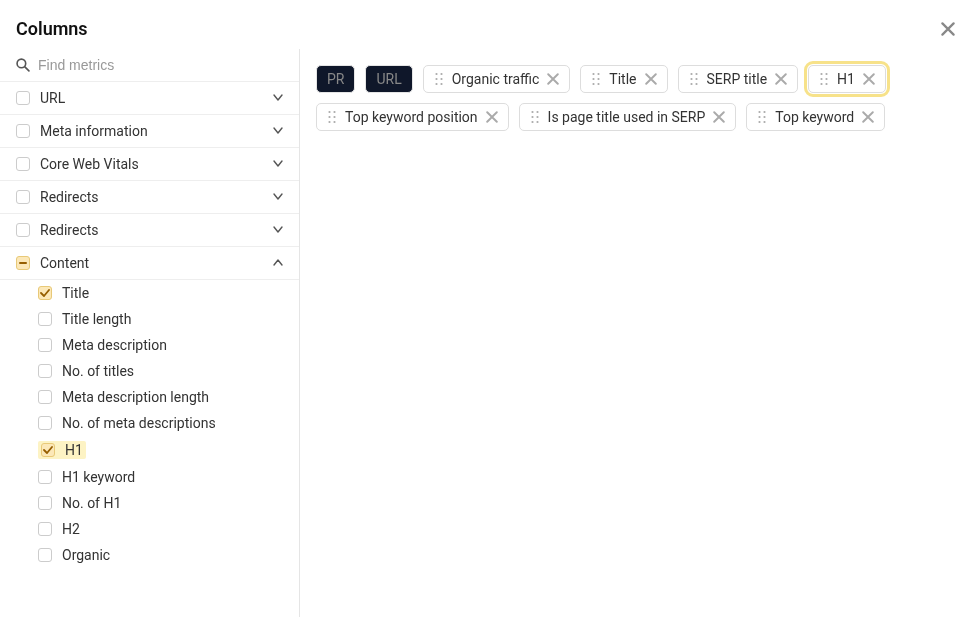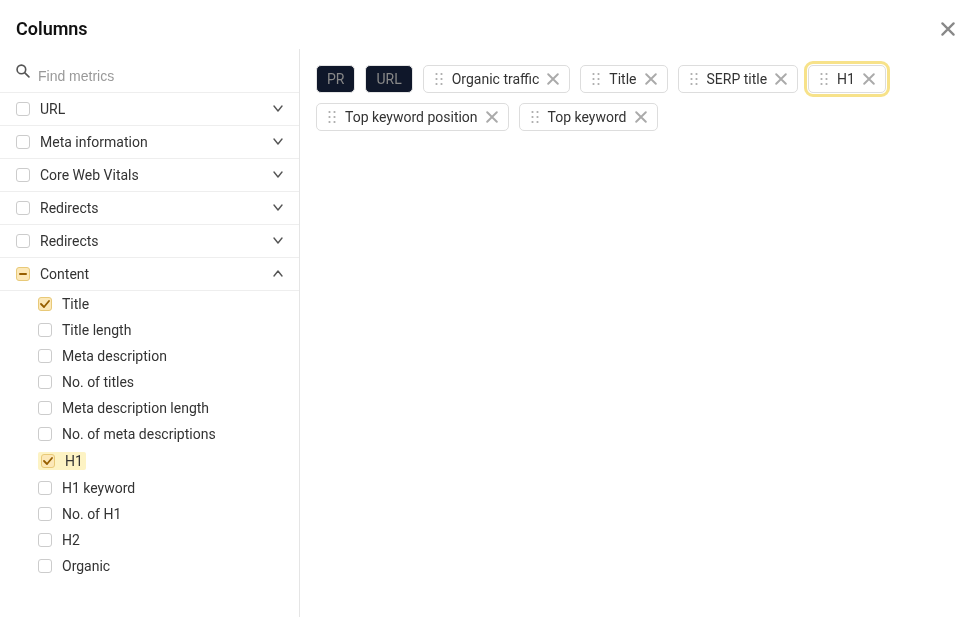--- a/index.html
+++ b/index.html
@@ -60,21 +60,20 @@
 }
 .search-row .mag {
   width: 14px; height: 14px; color: #555;
 }
 .search-input {
   border: none;
   outline: none;
   font-size: 14px;
   flex: 1;
   color: #be185d;
-  margin-top: 11px;
 }
 .search-input::placeholder { color: #999; }
 .sb-row {
   display: flex;
   align-items: center;
   padding: 8px 16px;
   border-bottom: 1px solid #eee;
   cursor: pointer;
   gap: 10px;
   position: relative;
@@ -383,20 +382,29 @@
             </svg>
             <span>Top keyword position</span>
             <svg class="xicon" viewBox="0 0 10 10">
               <use href="#svg-x"></use>
             </svg>
           </div>
           <div class="chip">
             <svg class="grip" viewBox="0 0 9 14">
               <use href="#svg-grip"></use>
             </svg>
+            <span>Is page title used in SERP</span>
+            <svg class="xicon" viewBox="0 0 10 10">
+              <use href="#svg-x"></use>
+            </svg>
+          </div>
+          <div class="chip">
+            <svg class="grip" viewBox="0 0 9 14">
+              <use href="#svg-grip"></use>
+            </svg>
             <span>Top keyword</span>
             <svg class="xicon" viewBox="0 0 10 10">
               <use href="#svg-x"></use>
             </svg>
           </div>
         </div>
     </div>
 
   </div>
 </div>

